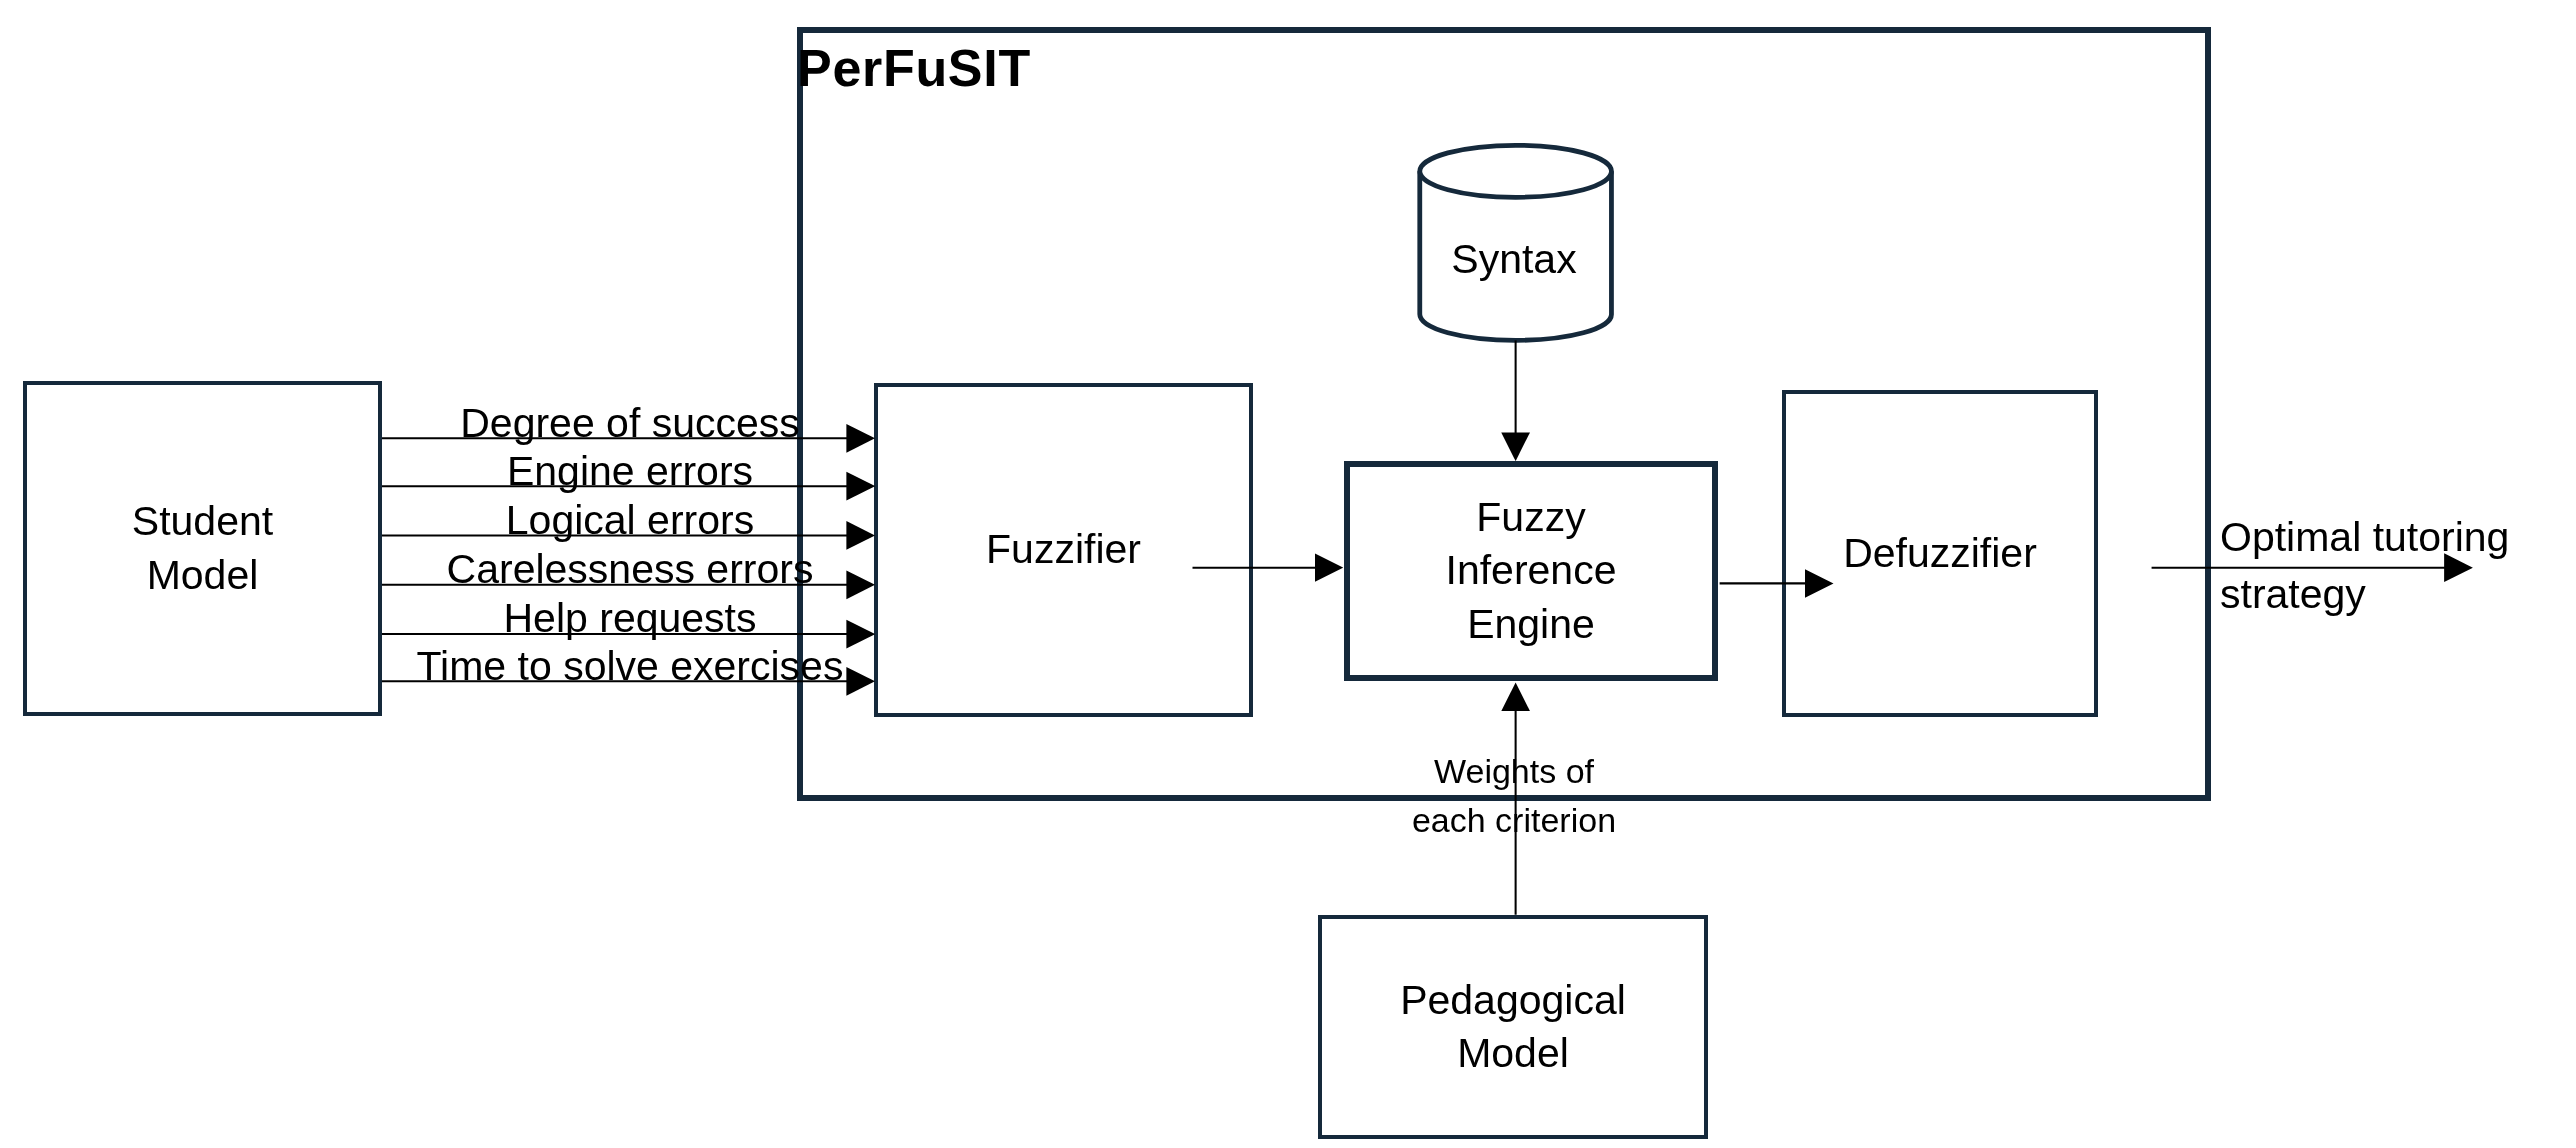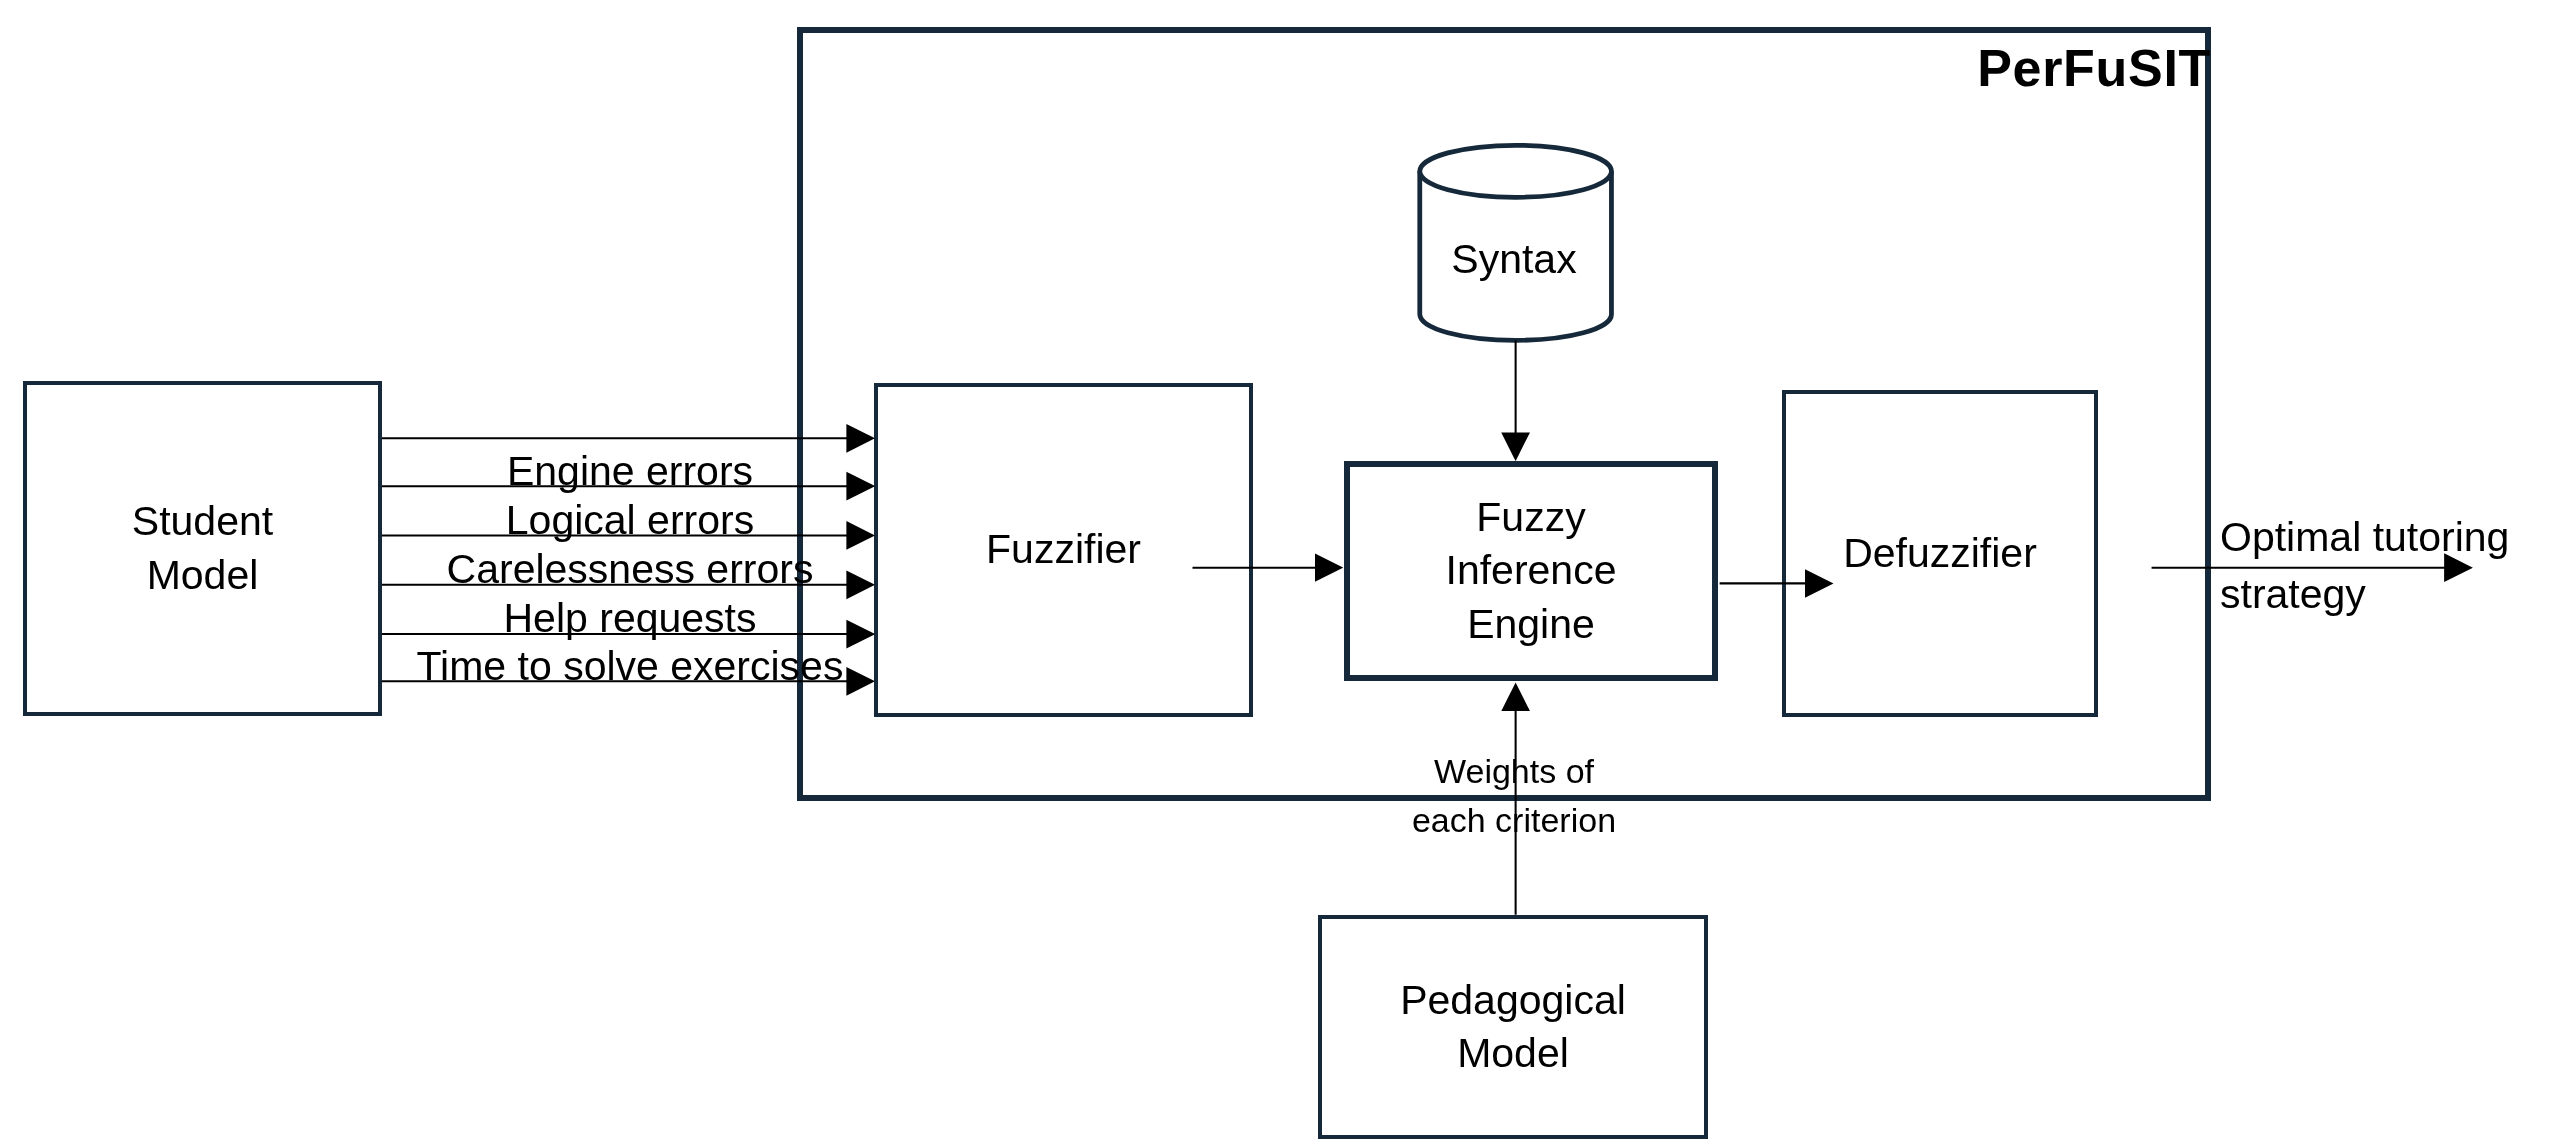--- a/index.html
+++ b/index.html
@@ -37,21 +37,21 @@
     background: transparent;
     left: 797px; top: 27px;
     width: 1414px; height: 774px;
     z-index: 0;
   }
   #fie-box { border-width: 6.2px; }
   #diagram-title {
     position: absolute;
     left: 797px; top: 38px;
     width: 1414px;
-    text-align: right;
+    text-align: left;
     font-size: 52px;
     font-weight: bold;
     letter-spacing: 0.7px;
     z-index: 3;
   }
   #svg-layer {
     position: absolute;
     left: 0; top: 0;
     width: 2576px; height: 1149px;
     z-index: 2;
@@ -148,20 +148,21 @@
 
     <line x1="2512" y1="852" x2="2670" y2="852" stroke="#000000" stroke-width="3" marker-end="url(#arrowhead)"></line>
 
     <line x1="3143" y1="829" x2="3604" y2="829" stroke="#000000" stroke-width="3" marker-end="url(#arrowhead)"></line>
 
     <line x1="2214" y1="1336" x2="2214" y2="1005" stroke="#000000" stroke-width="3" marker-end="url(#arrowhead)"></line>
   </svg>
 
   <div id="rules-label">Syntax</div>
 
+  <div class="arrow-label" style="left:630px; bottom:702px;">Degree of success</div>
   <div class="arrow-label" style="left:630px; bottom:654px;">Engine errors</div>
   <div class="arrow-label" style="left:630px; bottom:605px;">Logical errors</div>
   <div class="arrow-label" style="left:630px; bottom:556px;">Carelessness errors</div>
   <div class="arrow-label" style="left:630px; bottom:507px;">Help requests</div>
   <div class="arrow-label" style="left:630px; bottom:459px;">Time to solve exercises</div>
 
   <div id="weights-label">Weights of
 each criterion</div>
 
   <div id="output-label">Optimal tutoring

